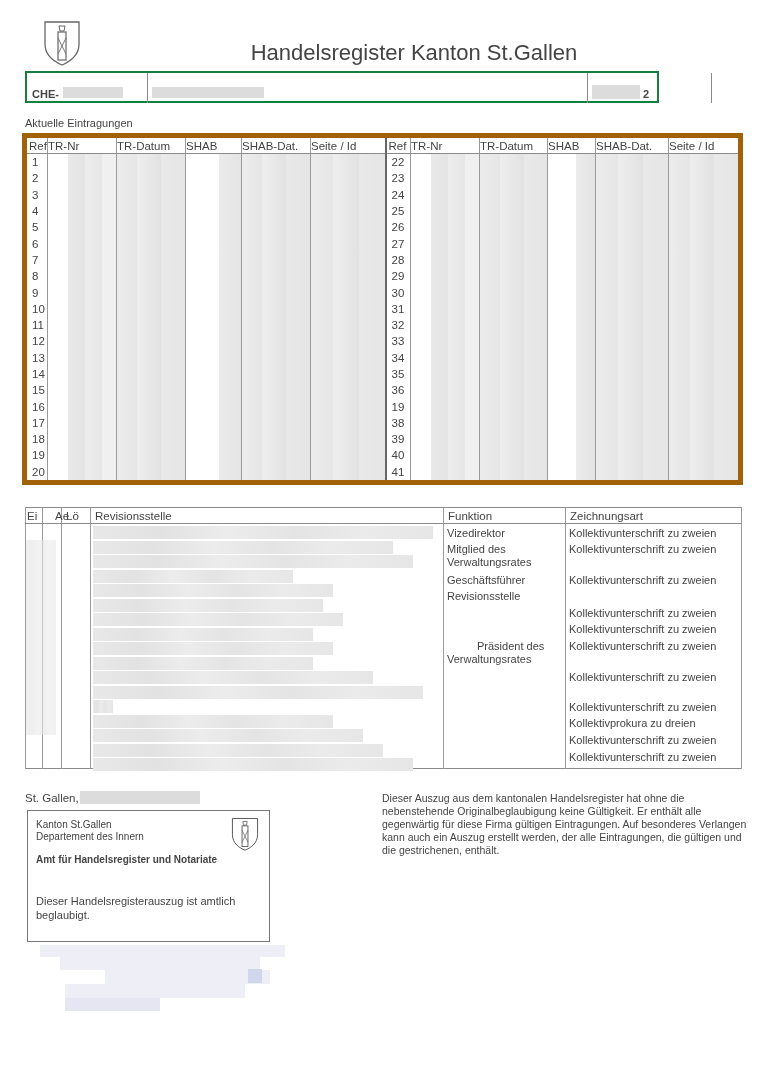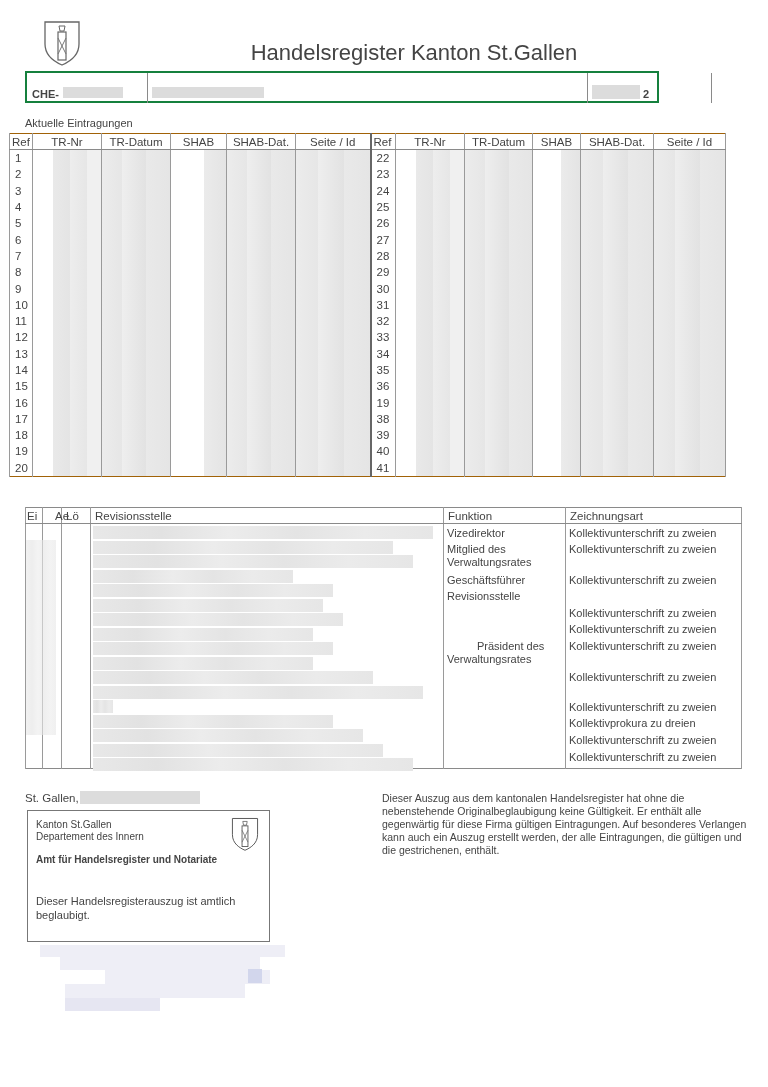--- a/index.html
+++ b/index.html
@@ -9,22 +9,22 @@
   .crest { left:43px; top:20px; width:38px; height:46px; }
   .title { left:0; width:768px; top:40px; text-align:center; font-size:22px; color:#444; padding-left:60px; box-sizing:border-box; }
   .idbox { left:25px; top:71px; width:634px; height:32px; border:2px solid #15803d; box-sizing:border-box; }
   .idbox .cell { position:absolute; top:0; height:30px; border-right:1px solid #8a8a8a; }
   .che { position:absolute; left:5px; top:15px; font-size:11px; font-weight:bold; color:#444; }
   .blur { position:absolute; background:#dcdcdc; }
   .pagenum { position:absolute; right:8px; top:15px; font-size:11px; font-weight:bold; color:#444; }
   .section-label { left:25px; top:117px; font-size:11px; color:#444; }
   table.grid { border-collapse:collapse; position:absolute; table-layout:fixed; }
   table.grid td, table.grid th { border-left:1px solid #9a9a9a; border-right:1px solid #9a9a9a; padding:0; font-weight:normal; }
-  table.grid th { border-bottom:1px solid #8a8a8a; font-size:11.5px; color:#444; height:15px; text-align:center; }
-  table.reg { left:9px; top:133px; width:716px; border:1px solid #a16207; }
+  table.grid th { border-bottom:1px solid #8a8a8a; font-size:11.5px; color:#444; height:15px; text-align:left; }
+  table.reg { left:22px; top:133px; width:716px; border:5px solid #a16207; }
   table.reg td { height:16.3px; font-size:11.5px; color:#444; }
   table.reg td.ref { text-align:left; padding-left:5px; }
   table.reg .mid { border-left:2px solid #666; }
   .pix { display:block; height:100%; background:linear-gradient(90deg,#fff 0%,#fff 30%,#e9e9e9 30%,#e4e4e4 55%,#ededed 55%,#e6e6e6 80%,#f0f0f0 80%); }
   .pix2 { display:block; height:100%; background:linear-gradient(90deg,#ececec 0%,#e6e6e6 30%,#eeeeee 30%,#e2e2e2 65%,#e9e9e9 65%,#e5e5e5 100%); }
   .pix3 { display:block; height:100%; background:linear-gradient(90deg,#fff 0%,#fff 60%,#ebebeb 60%,#e4e4e4 100%); }
   table.persons { left:25px; top:507px; width:716px; border:1px solid #8a8a8a; }
   table.persons th { text-align:left; padding-left:4px; }
   table.persons td { font-size:11px; color:#444; vertical-align:top; line-height:13px; }
   .func-item { position:absolute; font-size:11px; color:#444; line-height:13px; }

